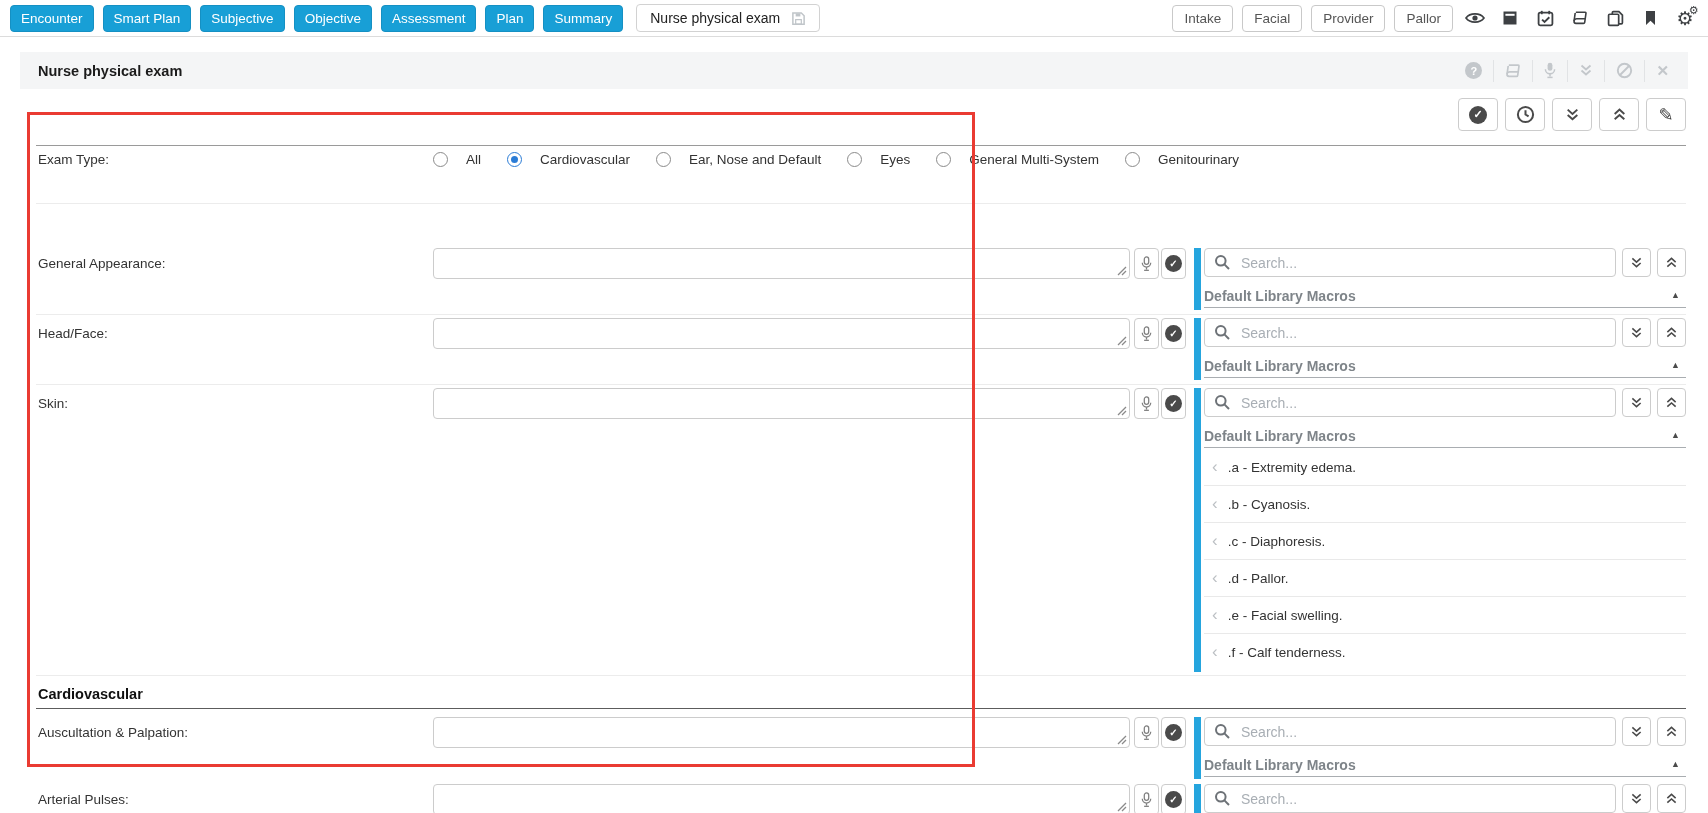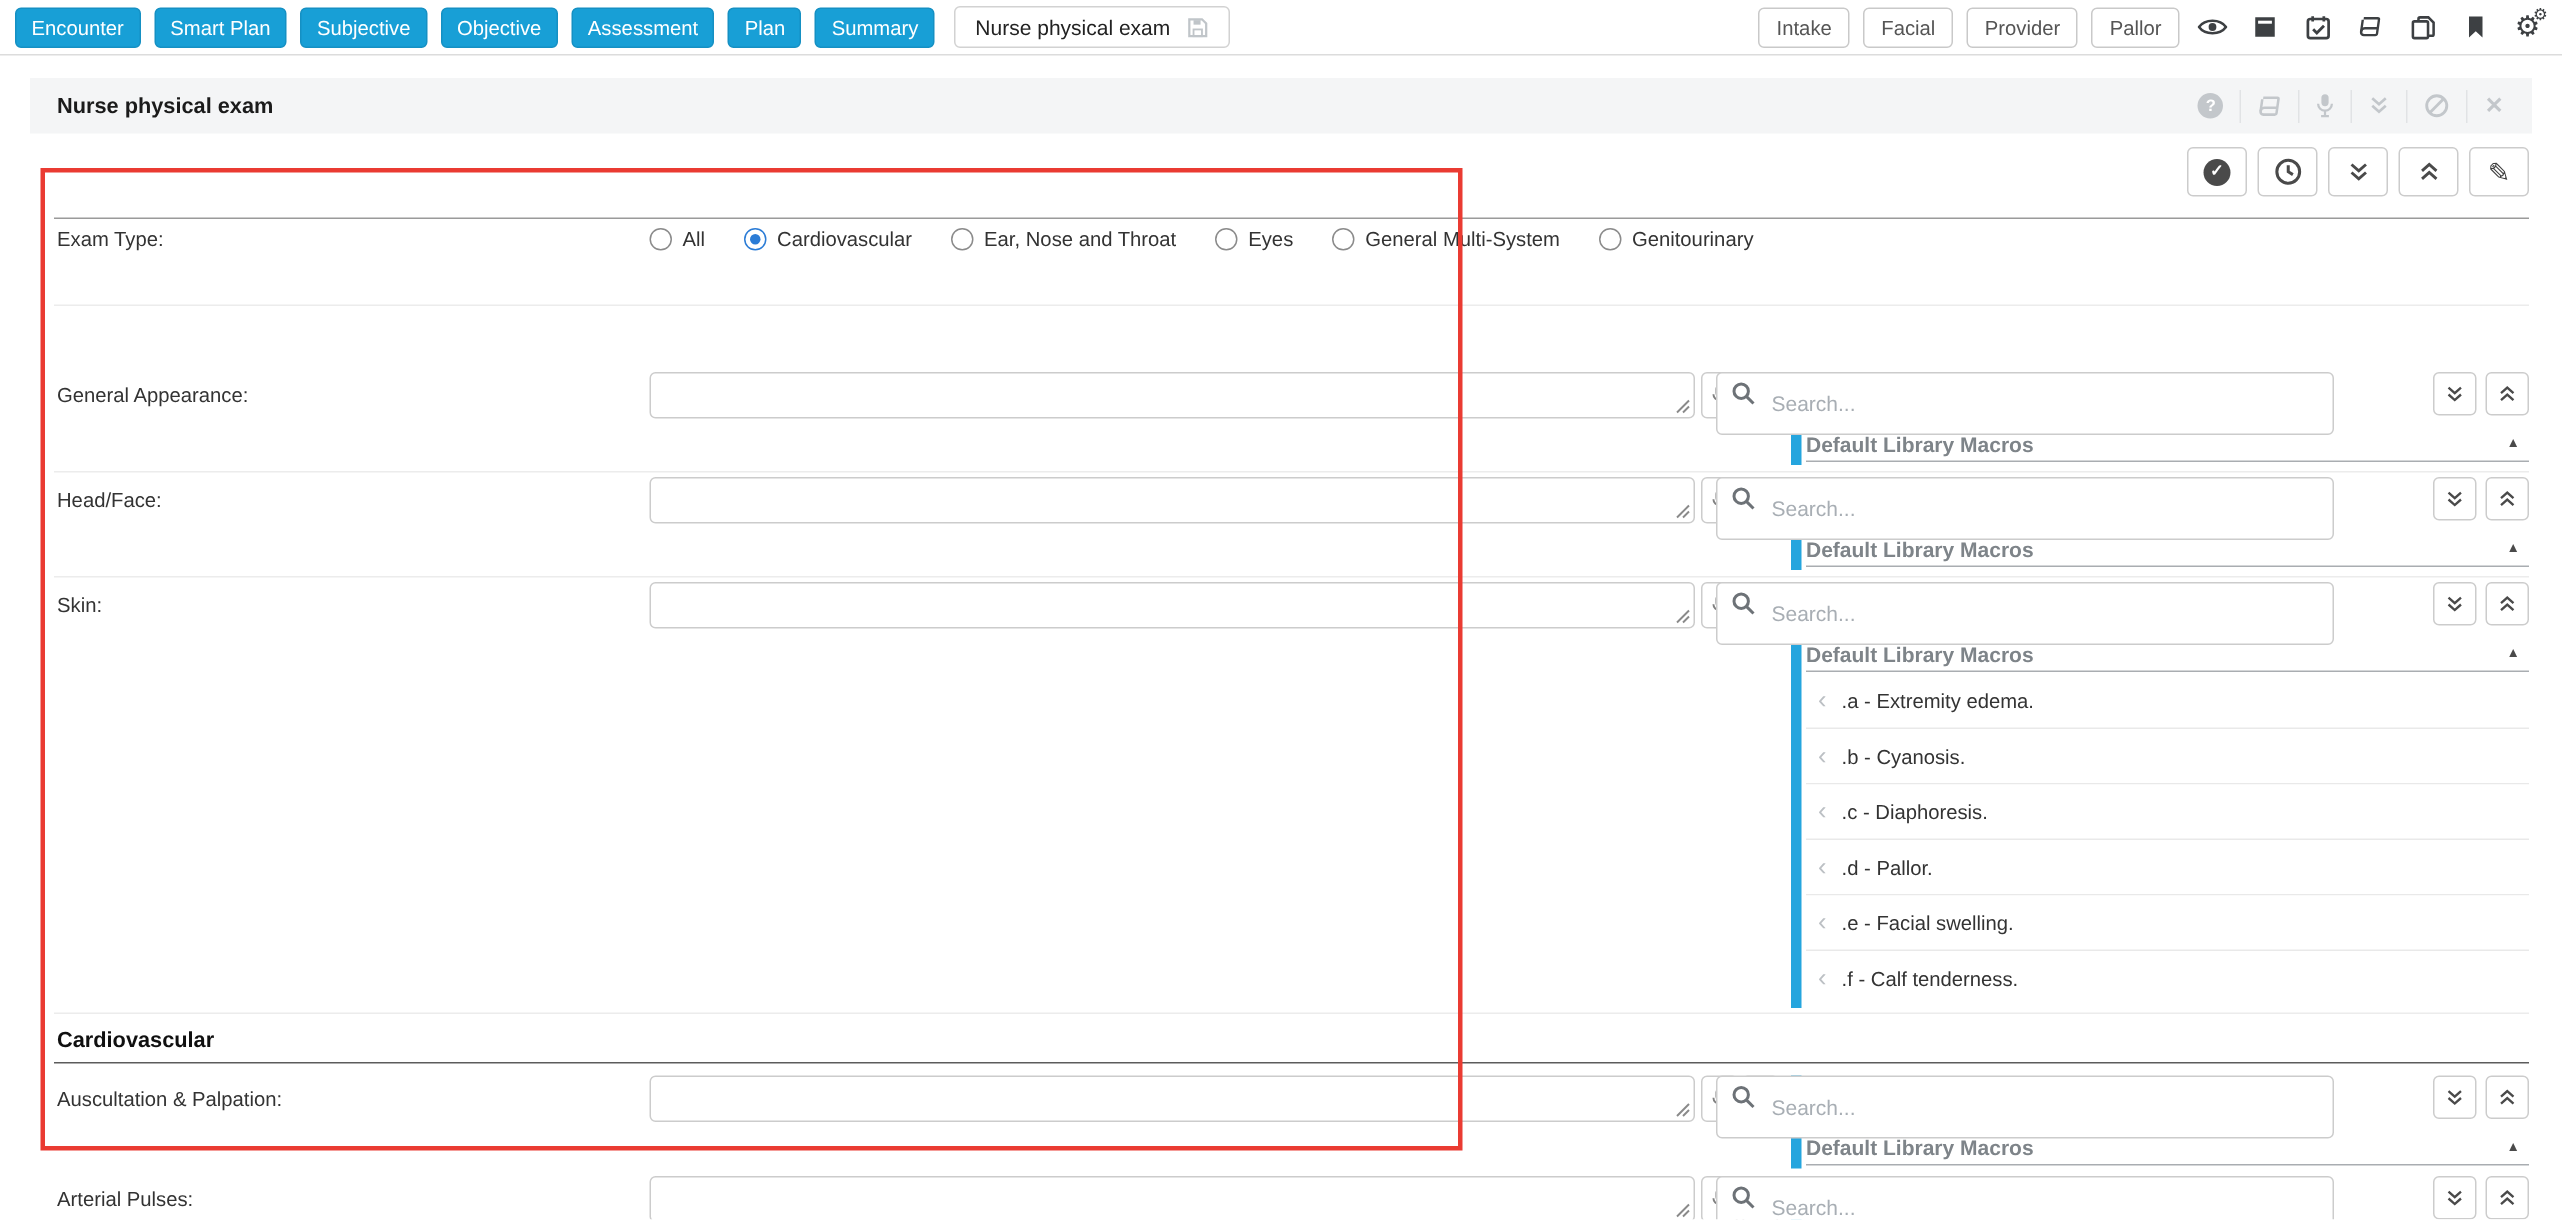--- a/index.html
+++ b/index.html
@@ -33,37 +33,37 @@
   .pencil{font-size:18px;color:#3f3f3f;line-height:1}
 
   
   .hline{position:absolute;left:36px;right:22px;height:0;border-top:1px solid #9a9a9a}
   .hline.faint{border-top-color:#ececec}
   .section-h{position:absolute;left:36px;right:22px;border-bottom:1px solid #5c5c5c;padding:0 0 6px 2px;font-weight:bold;font-size:14.5px;color:#101010;background:transparent}
 
   
   .etlabel{position:absolute;left:38px;top:152px;font-size:13.5px;color:#333}
   .radio-row{position:absolute;left:433px;display:flex;gap:26px;align-items:center;white-space:nowrap}
-  .radio-opt{display:flex;align-items:center;gap:7px;font-size:13.5px;color:#333;cursor:pointer}
+  .radio-opt{display:flex;align-items:center;gap:18px;font-size:13.5px;color:#333;cursor:pointer}
   .rdot{width:15px;height:15px;border:1px solid #8b8b8b;border-radius:50%;background:#fff;position:relative;flex:none}
   .radio-opt.on .rdot{border-color:#2b7cd6}
   .radio-opt.on .rdot::after{content:"";position:absolute;left:3px;top:3px;width:7px;height:7px;border-radius:50%;background:#2b7cd6}
 
   
   .xrow{position:absolute;left:0;right:0}
   .xlabel{position:absolute;left:38px;top:8px;font-size:13.5px;color:#333;white-space:nowrap}
   .ta-wrap{position:absolute;left:433px;top:0;width:697px;height:31px}
   .note{width:100%;height:100%;resize:none;border:1px solid #ccc;border-radius:4px;padding:5px 8px;font:13.5px "Liberation Sans",sans-serif;color:#333;outline:none;display:block}
   .grip{position:absolute;right:3px;bottom:3px;pointer-events:none}
   .minibtn{position:absolute;top:0;width:25px;height:31px;background:#fff;border:1px solid #ccc;border-radius:4px;display:flex;align-items:center;justify-content:center;cursor:pointer;padding:0}
   .minibtn.mic{left:1134px}
   .minibtn.chk{left:1161px}
   .ckc.small{width:17px;height:17px;font-size:10px}
   .abar{position:absolute;left:1194px;top:0;width:7px;background:#25a5de}
-  .searchwrap{position:absolute;left:1144px;top:0;width:412px;height:42px}
+  .searchwrap{position:absolute;left:1204px;top:0;width:412px;height:29px}
   .searchwrap input{width:100%;height:100%;border:1px solid #ccc;border-radius:4px;padding:0 8px 0 36px;font:14px "Liberation Sans",sans-serif;color:#333;outline:none}
   .searchwrap input::placeholder{color:#a8aeb4}
   .searchwrap .sicon{position:absolute;left:10px;top:6px}
   .pbtn{position:absolute;top:0;width:29px;height:29px;background:#fff;border:1px solid #ccc;border-radius:4px;display:flex;align-items:center;justify-content:center;cursor:pointer;padding:0}
   .pbtn.down{left:1622px}
   .pbtn.up{left:1657px}
   .dlm{position:absolute;left:1204px;top:36px;width:482px;height:24px;display:flex;align-items:center;justify-content:space-between;border-bottom:1px solid #a9adb1;font-weight:bold;font-size:14px;color:#7e8489}
   .tri{font-size:9px;color:#4a4a4a;margin-right:6px;cursor:pointer;line-height:1}
   .mlist{position:absolute;left:1204px;top:61px;width:482px}
   .mitem{height:37px;display:flex;align-items:center;gap:10px;padding-left:8px;border-bottom:1px solid #e9e9e9;font-size:13.5px;color:#333;cursor:pointer;background:#fff}
@@ -246,21 +246,21 @@
     <label class="radio-opt">
         <span class="rdot"></span>
         <span>All</span>
       </label>
     <label class="radio-opt on">
         <span class="rdot"></span>
         <span>Cardiovascular</span>
       </label>
     <label class="radio-opt">
         <span class="rdot"></span>
-        <span>Ear, Nose and Throat</span>
+        <span>Ear, Nose and Default</span>
       </label>
     <label class="radio-opt">
         <span class="rdot"></span>
         <span>Eyes</span>
       </label>
     <label class="radio-opt">
         <span class="rdot"></span>
         <span>General Multi-System</span>
       </label>
     <label class="radio-opt">

